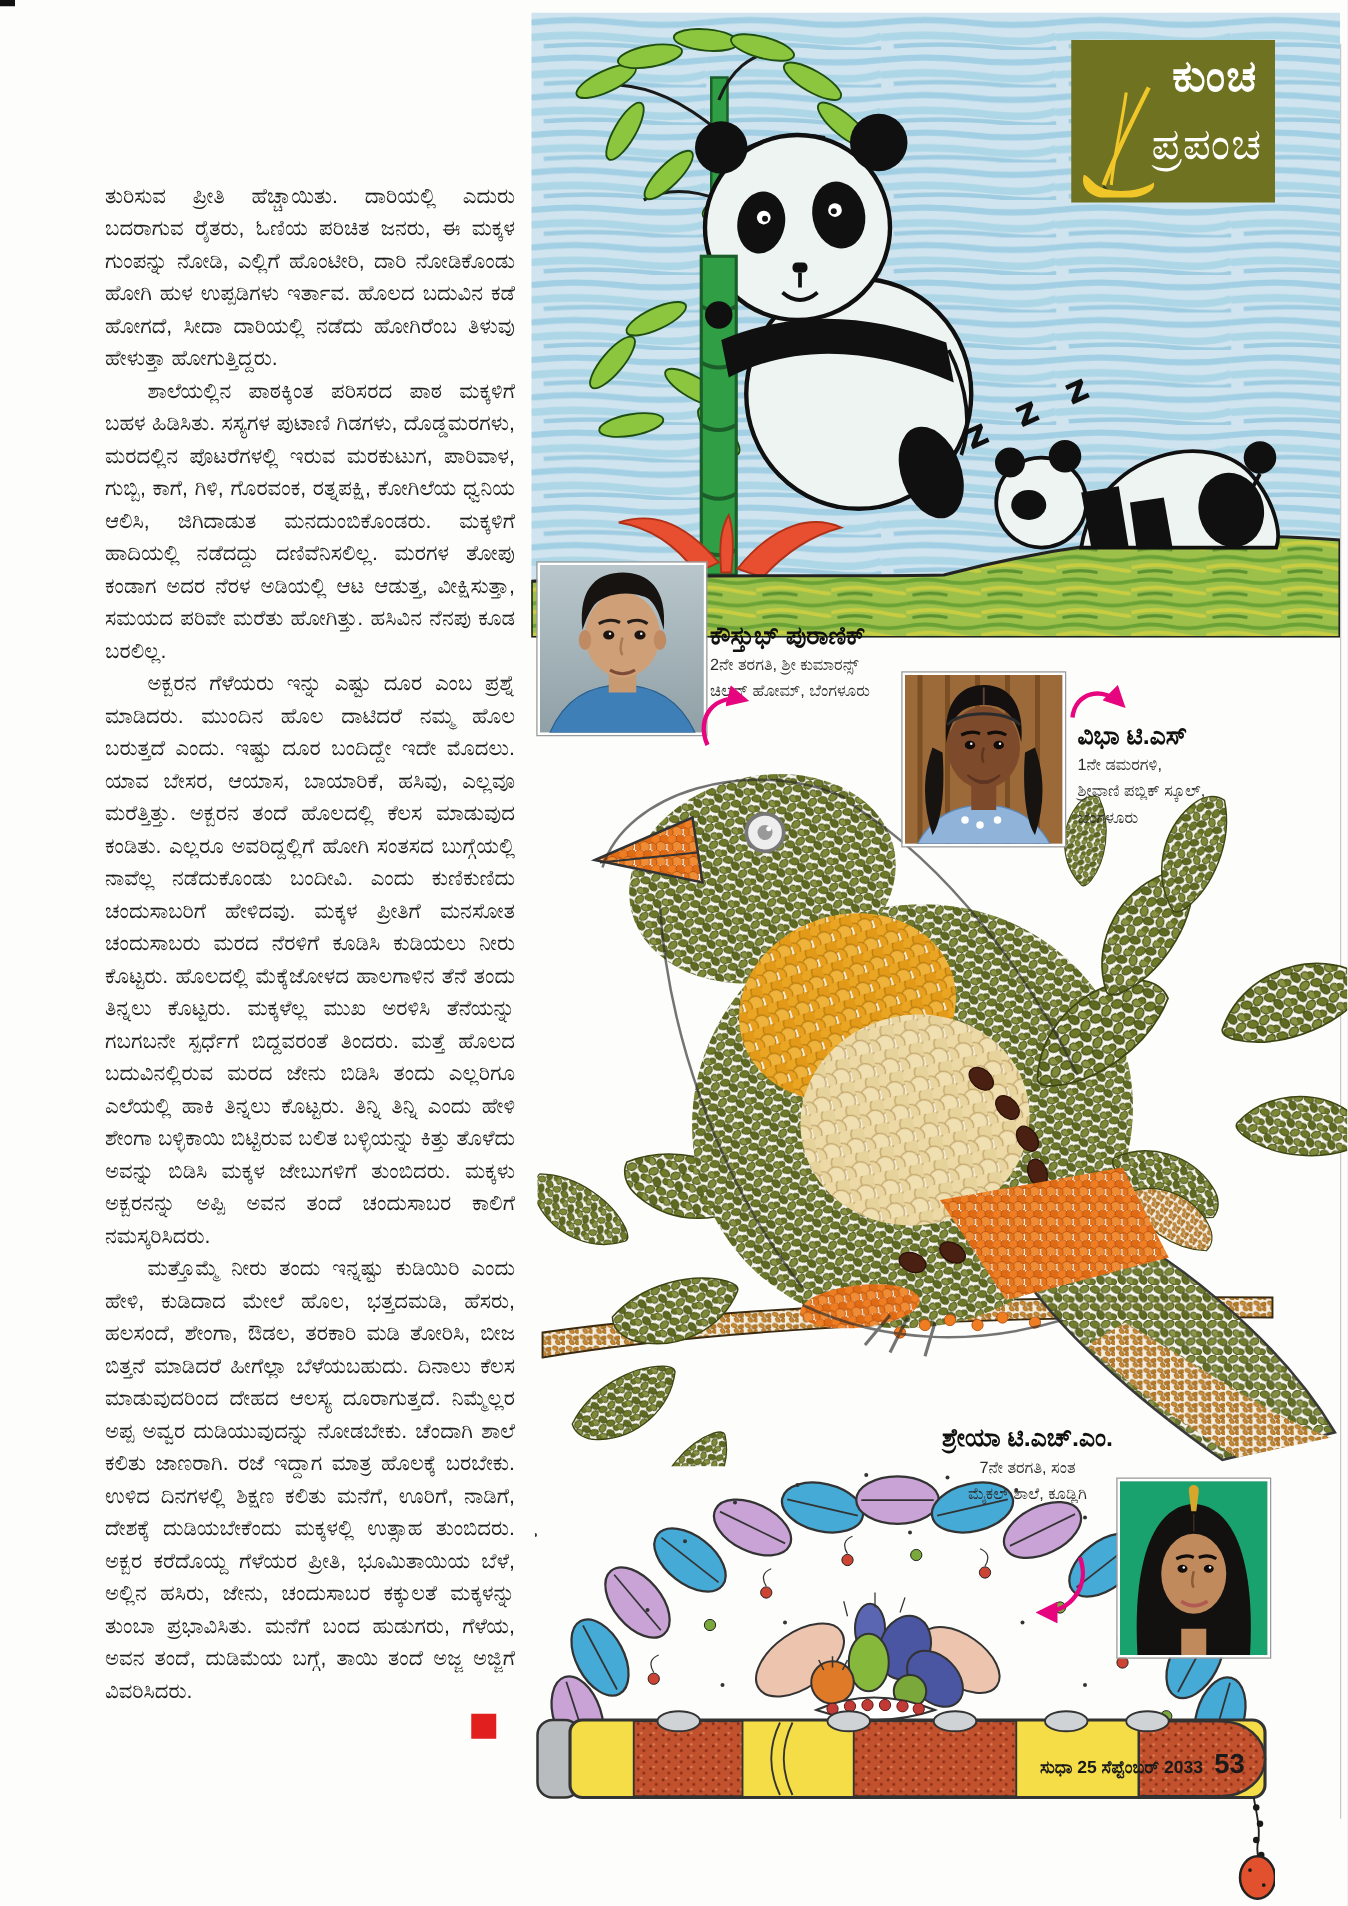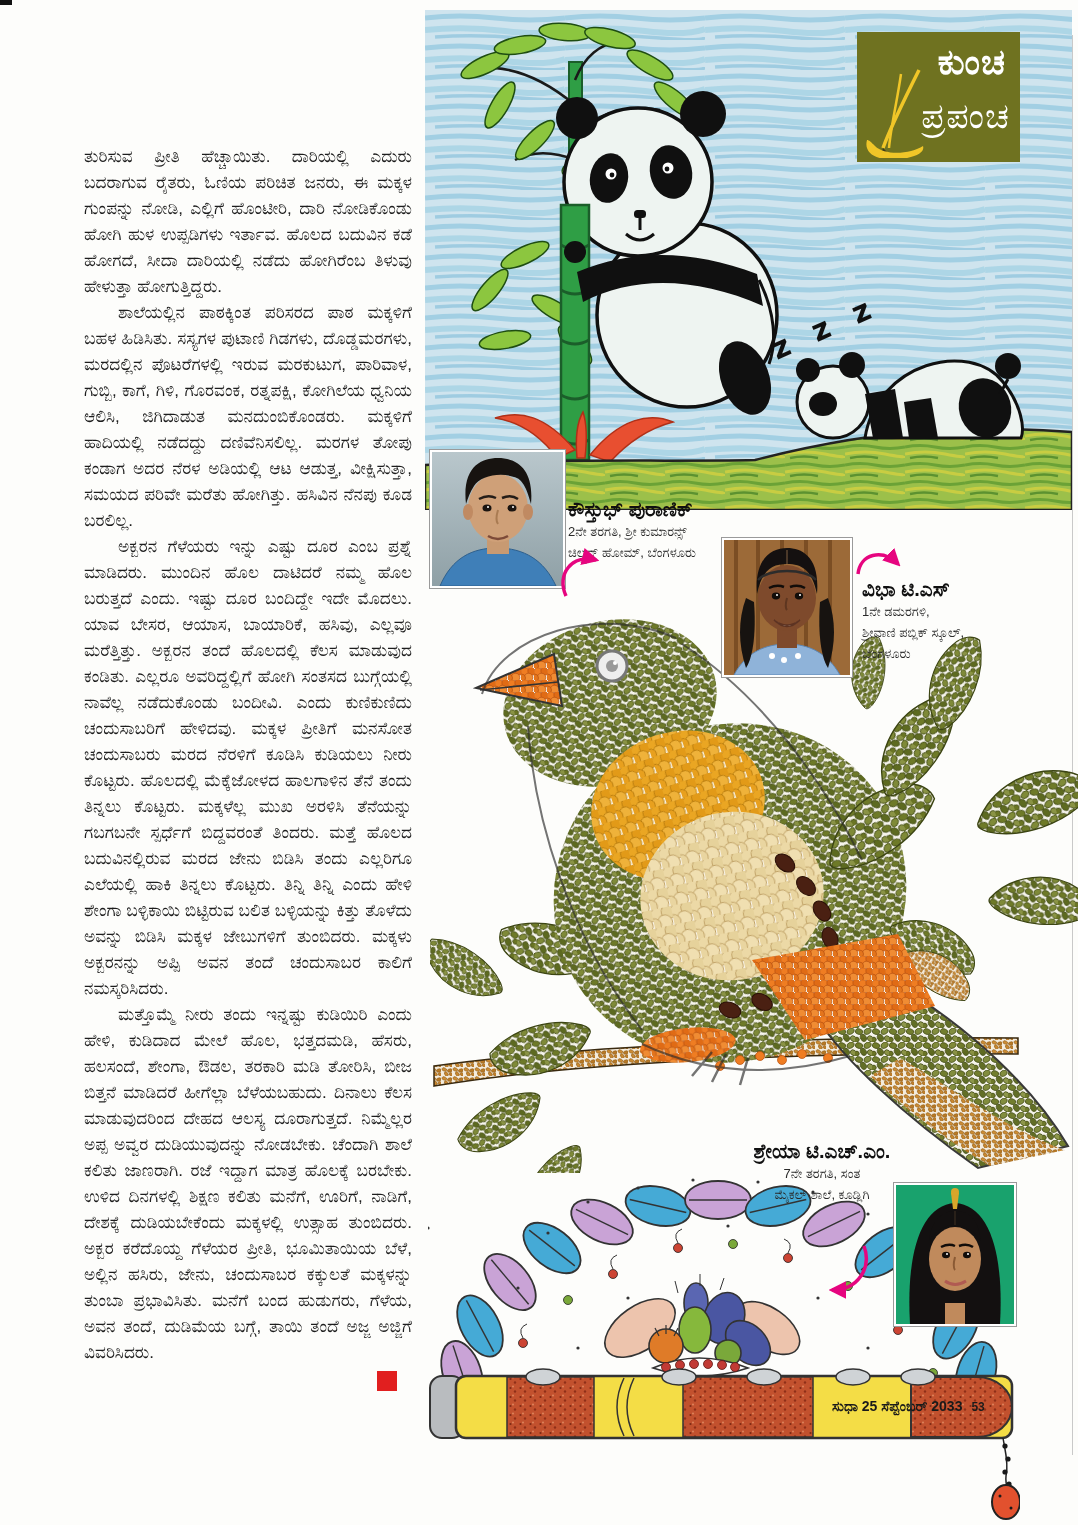--- a/index.html
+++ b/index.html
@@ -20,21 +20,21 @@
   .photo{border:2px solid #fff;outline:1px solid #9a9a9a;background:#ccc;}
   .photo svg{display:block;}
   
   .cap-name{font-weight:bold;font-size:20px;color:#101010;}
   .cap-line{font-size:13px;color:#2a2a2a;line-height:21px;}
   #cap1{left:568px;top:498px;width:240px;}
   #cap2{left:862px;top:578px;width:150px;}
   #cap3{left:752px;top:1140px;width:140px;text-align:center;}
   
   #footer{left:832px;top:1398px;width:200px;font-size:14px;font-weight:bold;color:#1a1a1a;}
-  #footer .pg{font-size:12px;margin-left:9px;}
+  #footer .pg{font-size:22px;margin-left:9px;}
   #edge-line{left:1072px;top:35px;width:1px;height:1420px;background:#c9c9c9;}
   #corner-mark{left:0;top:0;width:12px;height:5px;background:#111;}
 </style>
 </head>
 <body>
 
 <div id="page">
 
   <div id="corner-mark" class="abs"></div>
   <div id="edge-line" class="abs"></div>

